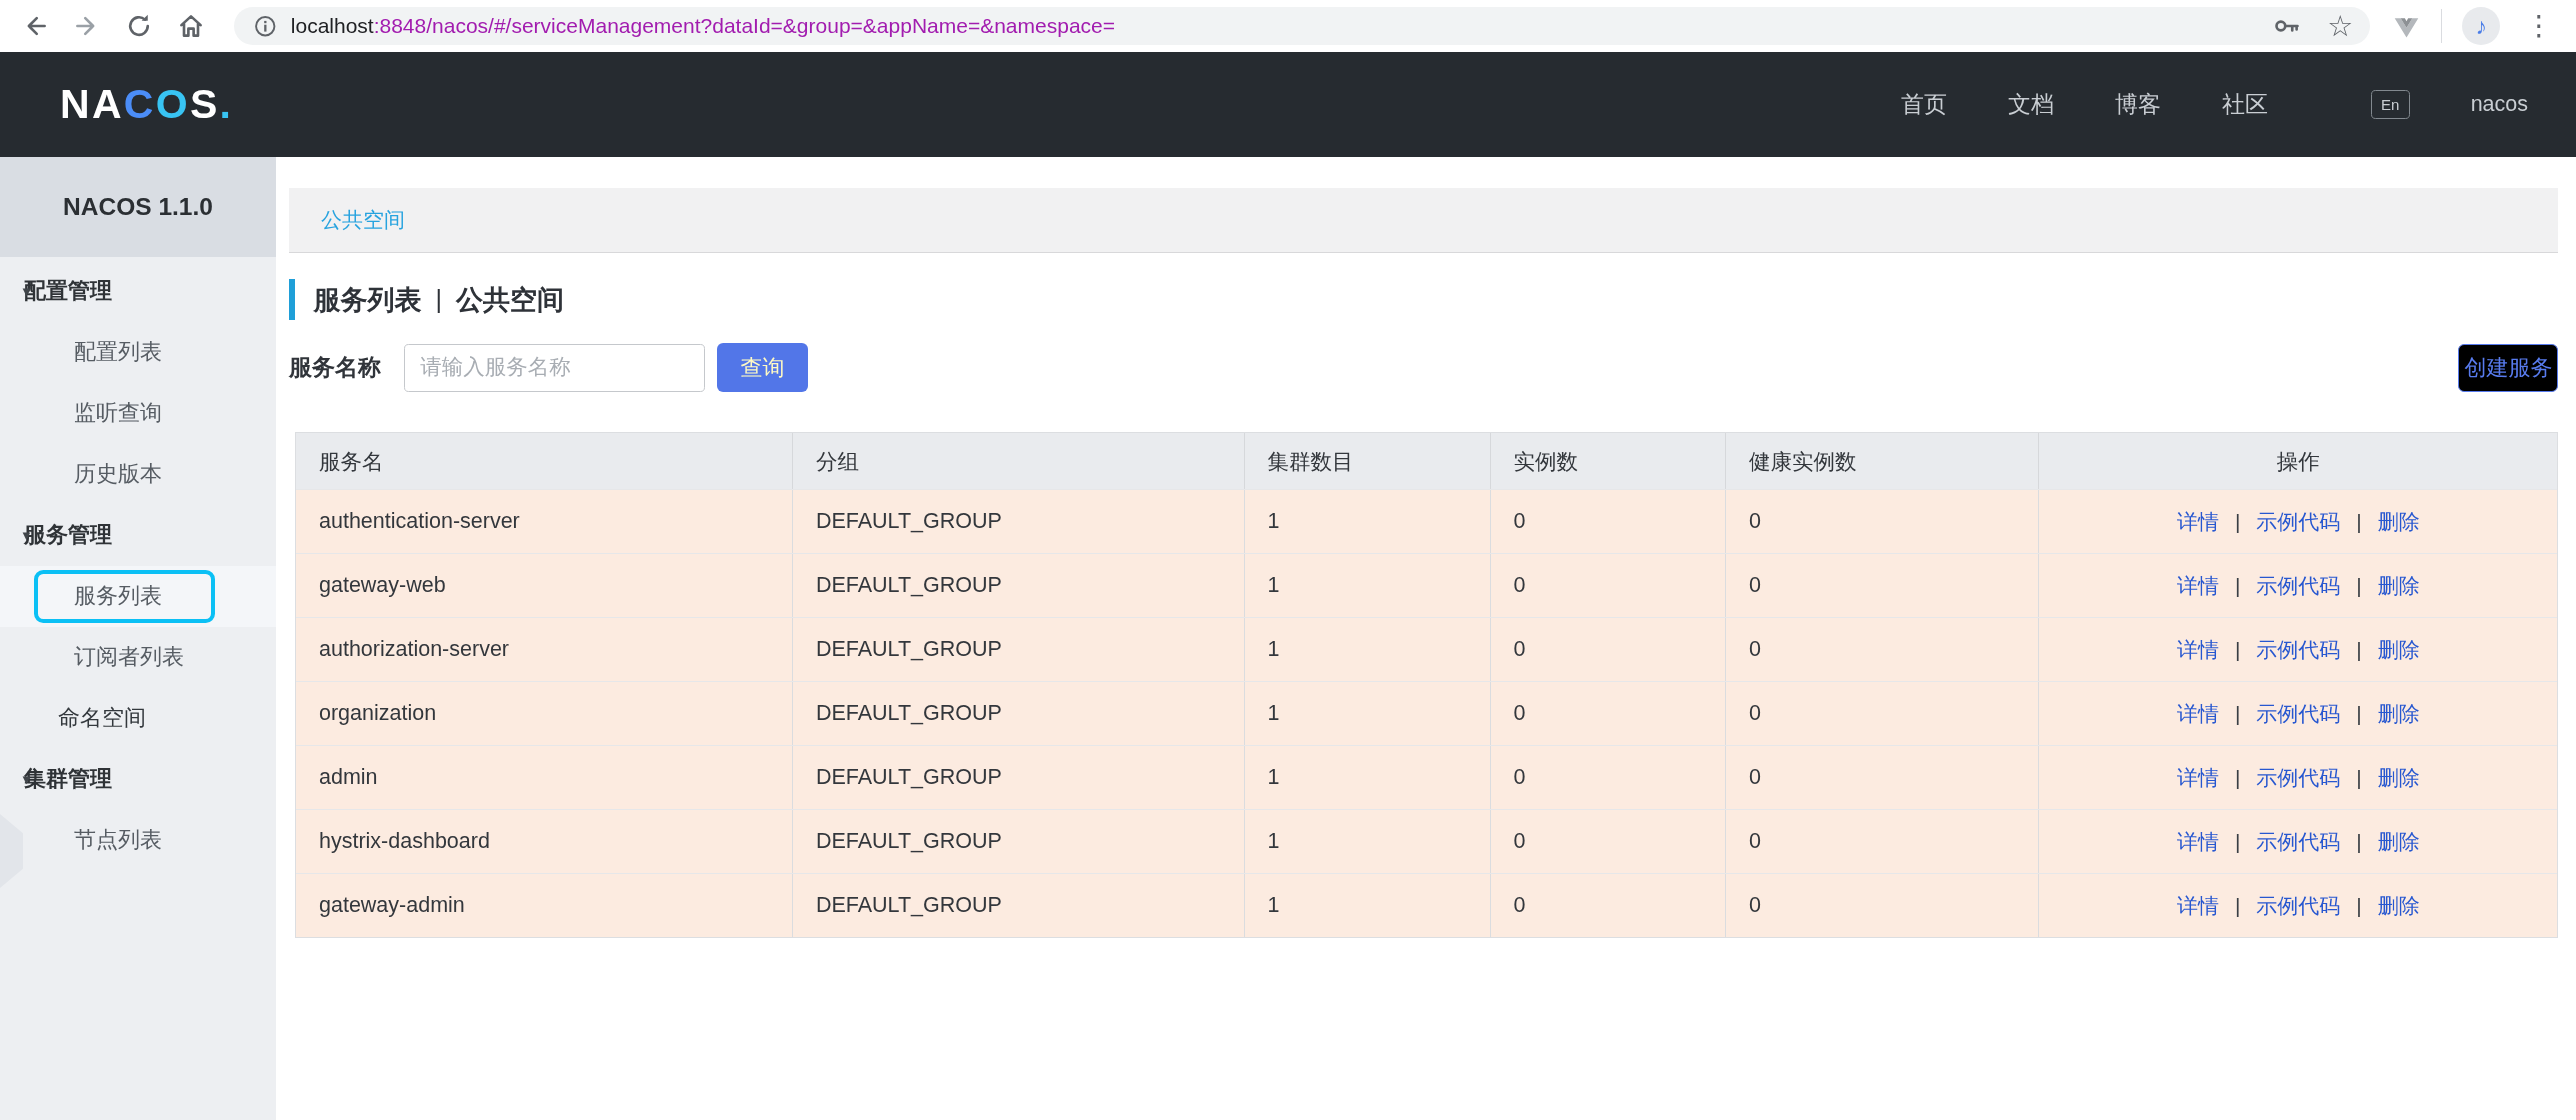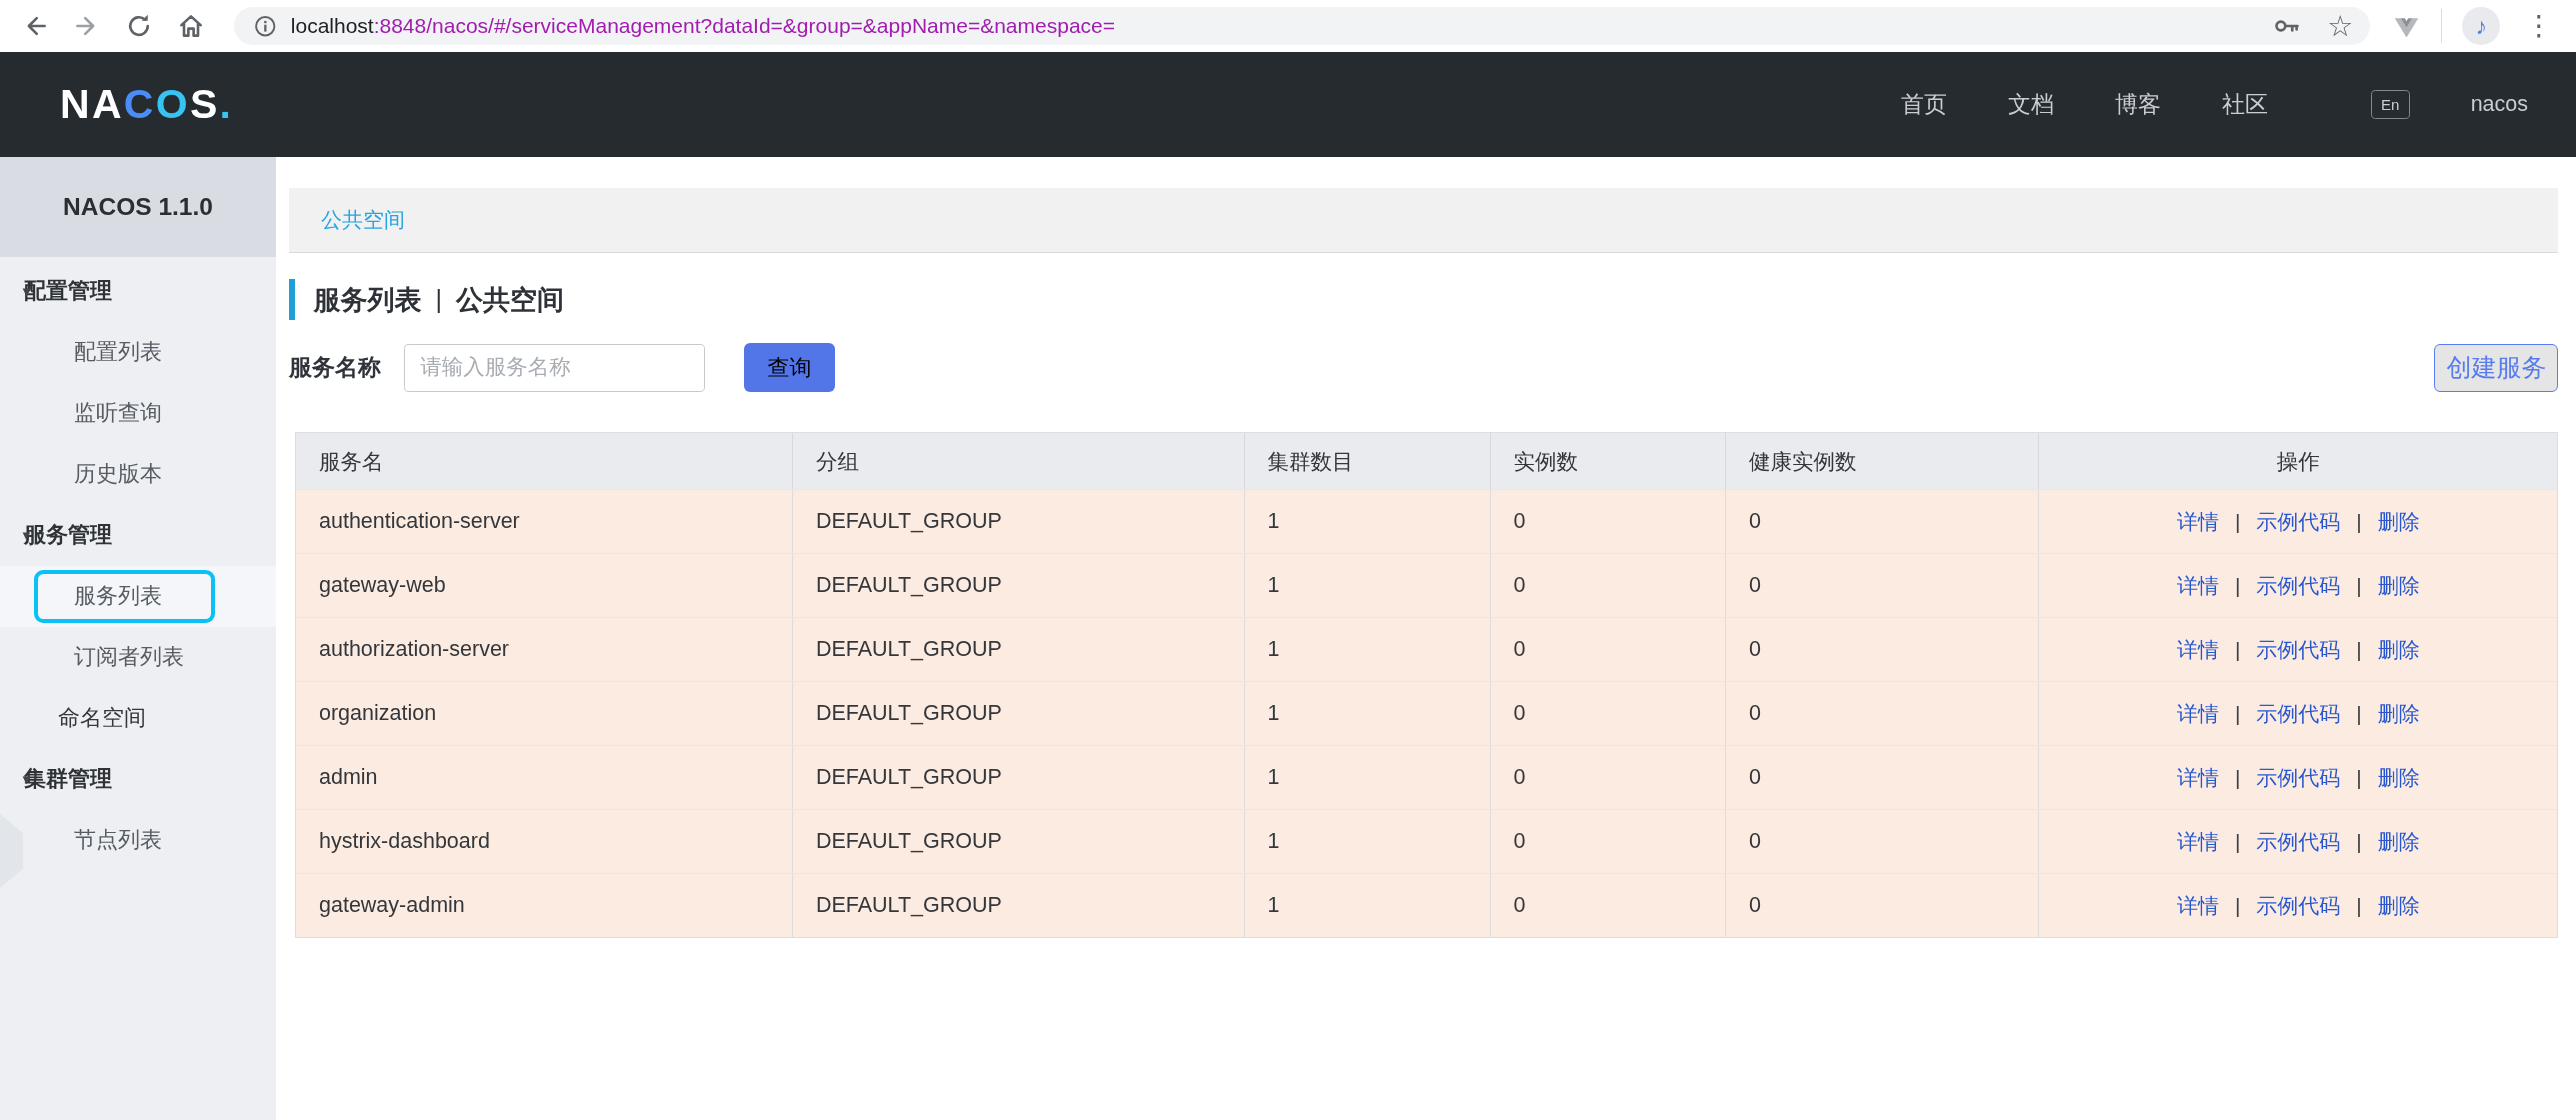--- a/index.html
+++ b/index.html
@@ -67,22 +67,22 @@
   .breadcrumb{margin:24px 17.6px 0 13px;height:65px;background:#f1f1f2;border-bottom:1.5px solid #d8d8da;display:flex;align-items:center;padding-left:32px;}
   .breadcrumb a{font-size:21px;color:var(--accent-cyan);text-decoration:none;cursor:pointer;}
   .page-title{margin:26px 0 0 13px;display:flex;align-items:center;}
   .title-bar{width:6.1px;height:41px;background:var(--titlebar-cyan);margin-right:18.4px;}
   .title-text{font-size:27px;font-weight:bold;color:#2e3238;}
   .title-pipe{font-size:25px;color:#2e3238;margin:0 14px;font-weight:normal;}
   .search-row{margin:23px 17.6px 0 13px;display:flex;align-items:center;}
   .search-label{font-size:23px;font-weight:bold;color:#30343a;}
   .search-input{margin-left:23px;width:301px;height:48px;border:1.5px solid #c5c8cc;border-radius:4.6px;font-size:21.5px;padding:0 15.3px;color:#33373c;background:#fff;outline:none;font-family:inherit;}
   .search-input::placeholder{color:#a8adb3;}
-  .query-btn{margin-left:39px;width:91px;height:49px;background:var(--button-blue);color:#000000;font-size:22px;border:none;border-radius:6.1px;cursor:pointer;font-family:inherit;}
-  .create-btn{margin-left:auto;height:48px;padding:0 11px;font-size:25px;color:var(--create-blue);border:1.5px solid var(--create-blue);border-radius:6.1px;background:#e5e5e5;cursor:pointer;font-family:inherit;}
+  .query-btn{margin-left:12px;width:91px;height:49px;background:var(--button-blue);color:#fef9c3;font-size:22px;border:none;border-radius:6.1px;cursor:pointer;font-family:inherit;}
+  .create-btn{margin-left:auto;height:48px;padding:0 5px;font-size:22px;color:var(--create-blue);border:1.5px solid var(--create-blue);border-radius:6.1px;background:#000000;cursor:pointer;font-family:inherit;}
 
   
   .svc-table{margin:40px 17.6px 0 19px;border:1.5px solid #dcdee1;}
   .thead,.trow{display:grid;grid-template-columns:21.93% 19.97% 10.88% 10.41% 13.86% 22.95%;}
   .thead{background:var(--header-bg);height:56px;}
   .th{display:flex;align-items:center;padding-left:23px;font-size:21.5px;color:#33373c;border-left:1.5px solid #d6d8db;}
   .th:first-child{border-left:none;}
   .th.center{justify-content:center;padding-left:0;}
   .trow{height:64px;background:var(--row-bg);border-top:1.5px solid #e6e7e9;}
   .td{display:flex;align-items:center;padding-left:23px;font-size:21.5px;color:#33373c;border-left:1.5px solid #dadcdf;overflow:hidden;}

